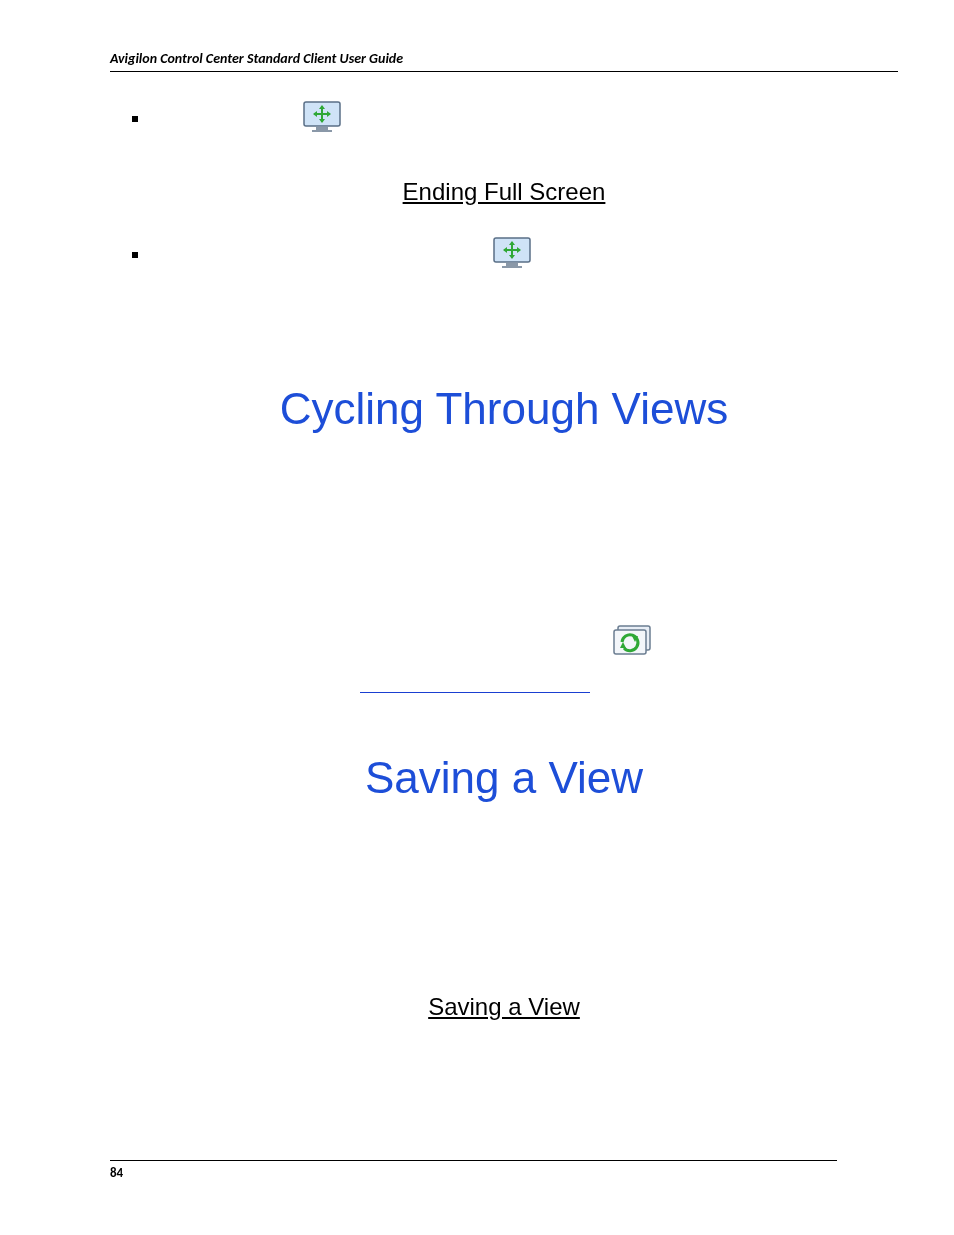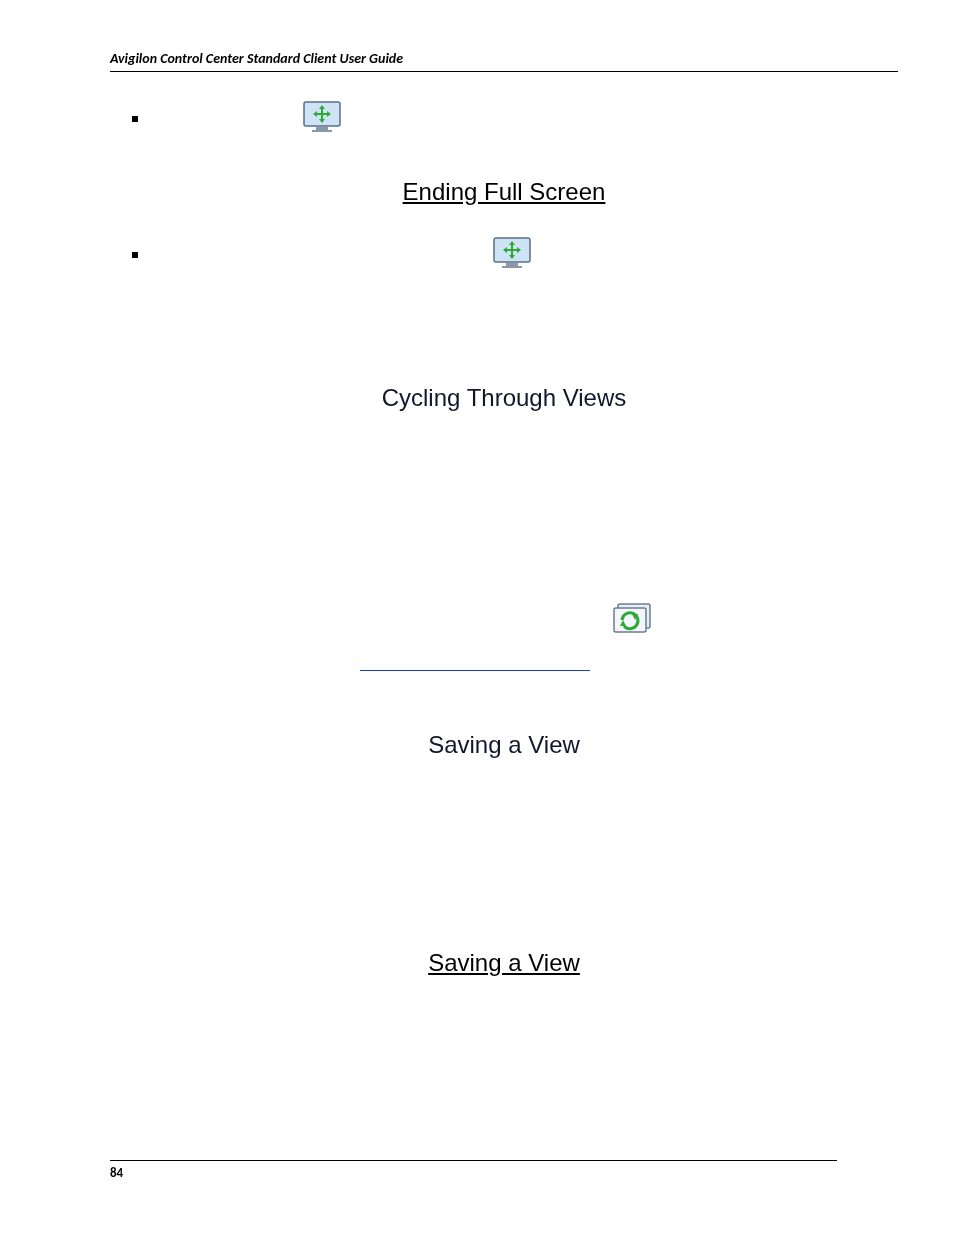--- a/index.html
+++ b/index.html
@@ -4,21 +4,21 @@
 <style>
   * { box-sizing: border-box; margin: 0; padding: 0; }
   html, body { width: 954px; height: 1235px; background: #fff; font-family: Calibri, "Segoe UI", Arial, sans-serif; color: #000; }
   .page { position: relative; width: 954px; height: 1235px; padding: 50px 56px 60px 110px; }
   .header-text { font-style: italic; font-weight: 700; font-size: 14px; color: #000; }
   .header-rule { border: none; border-top: 1.5px solid #000; margin-top: 4px; }
   .content { margin-top: 28px; text-align: center; }
   .bullet-row { display: flex; align-items: center; margin-left: 22px; margin-bottom: 24px; }
   .bullet { width: 6px; height: 6px; background: #000; margin-right: 14px; flex: none; }
   .section-sub { font-family: "Helvetica Neue", Helvetica, Arial, sans-serif; font-weight: 300; font-size: 24px; text-decoration: underline; margin: 40px 0 30px 0; color: #000; }
-  .section-h1 { font-family: "Helvetica Neue", Helvetica, Arial, sans-serif; font-weight: 300; font-size: 24px; color: #0f172a; margin-top: 100px; margin-bottom: 40px; }
+  .section-h1 { font-family: "Helvetica Neue", Helvetica, Arial, sans-serif; font-weight: 300; font-size: 44px; color: #1d4ed8; margin-top: 100px; margin-bottom: 40px; }
   .link-underline { border-bottom: 1px solid #1a3fd1; width: 230px; margin-top: 24px; margin-left: 250px; }
   .footer { position: absolute; left: 110px; right: 117px; bottom: 55px; }
   .footer-rule { border: none; border-top: 1.5px solid #000; margin-bottom: 4px; }
   .footer-num { font-weight: 700; font-size: 13px; }
   
   .icon-monitor { display: inline-block; vertical-align: middle; }
 </style>
 </head>
 <body>
 

